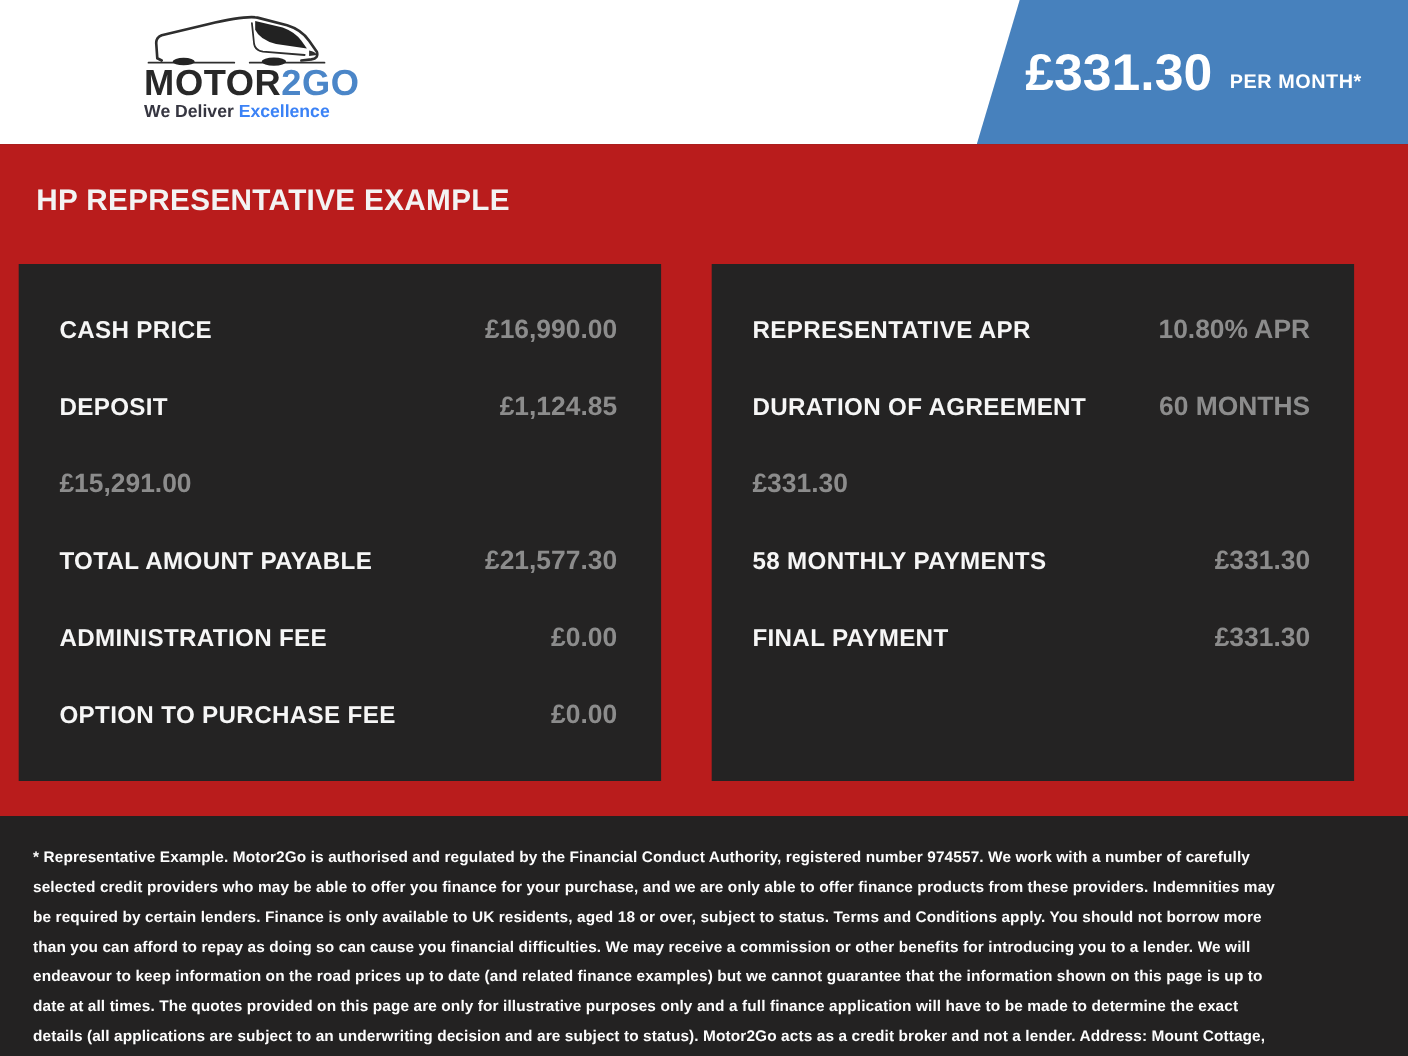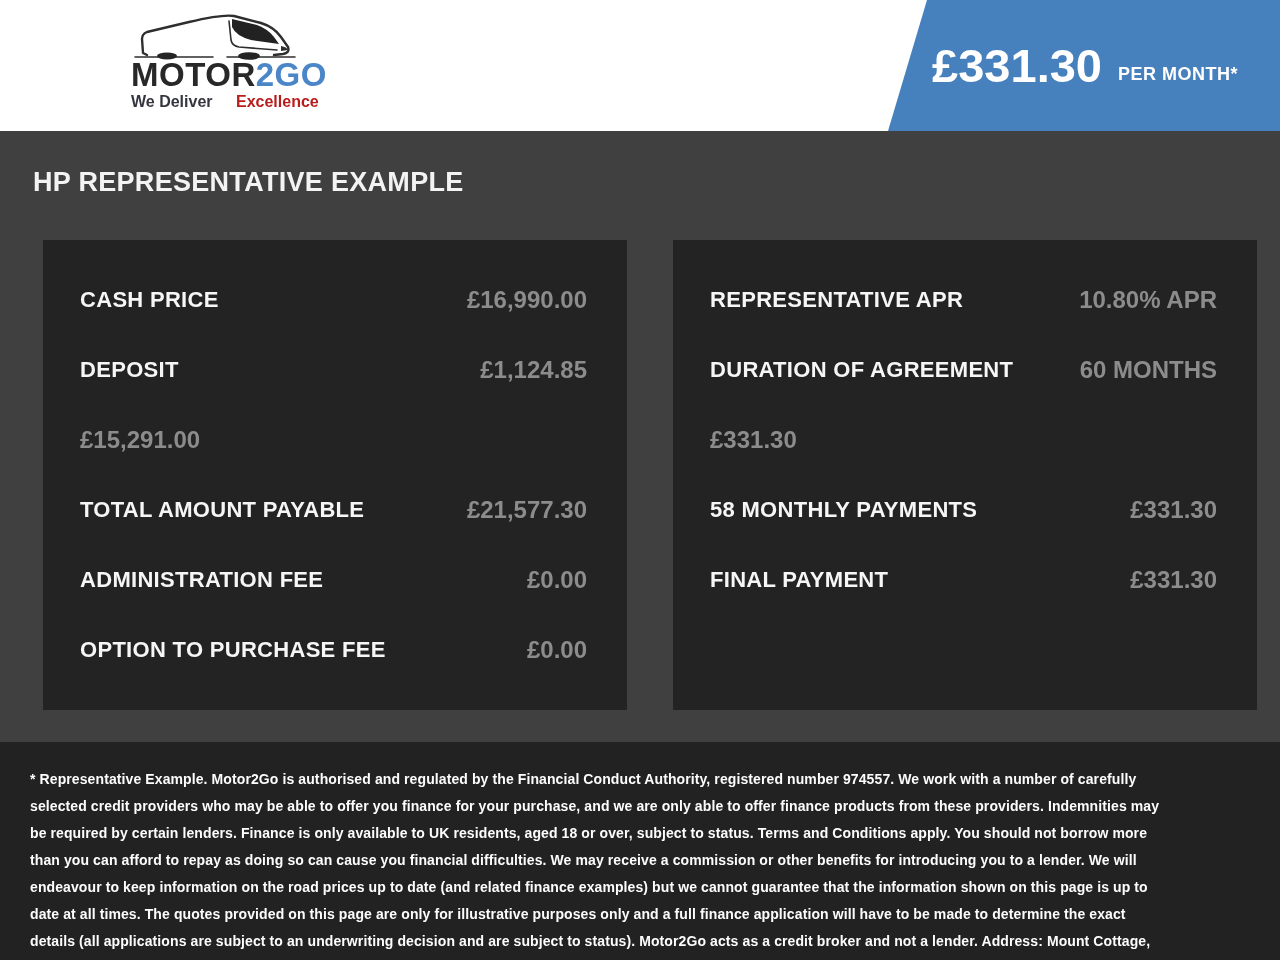--- a/index.html
+++ b/index.html
@@ -25,49 +25,49 @@
   .logo-brand {
     font-size: 33px; font-weight: bold; letter-spacing: 0.5px;
     color: #282828; line-height: 1; margin-top: -2px;
     white-space: nowrap;
   }
   .logo-brand .blue { color: #4b86c8; }
   .logo-tagline {
     font-size: 16px; font-weight: bold; color: #363641;
     line-height: 1.1; margin-top: 2px; white-space: nowrap;
   }
-  .logo-tagline .blue { color: #b91c1c; margin-left: 19px; }
+  .logo-tagline .blue { color: #3b82f6; }
 
   .price-banner {
     position: absolute; top: 0; right: 0;
     width: 392px; height: 131px;
     background: #4781bd;
     clip-path: polygon(39px 0, 392px 0, 392px 131px, 0 131px);
     display: flex; align-items: center; justify-content: flex-end;
     padding-right: 42px; color: #ffffff;
   }
   .price-amount { font-size: 47px; font-weight: bold; line-height: 1; }
   .price-period {
     font-size: 18px; font-weight: bold; margin-left: 16px;
     position: relative; top: 9px; letter-spacing: 0.5px;
   }
 
   
   .main {
     position: absolute; top: 131px; left: 0;
     width: 1280px; height: 611px;
-    background: #404040;
+    background: #b91c1c;
   }
   .page-title {
     position: absolute; left: 33px; top: 36px;
     font-size: 27px; font-weight: bold; color: #f3f3f3;
     letter-spacing: 0.3px;
   }
   .panels {
-    position: absolute; top: 109px; left: 43px;
+    position: absolute; top: 109px; left: 17px;
     width: 1214px; display: flex; gap: 46px;
   }
   .panel {
     flex: 1; height: 470px;
     background: #242323;
     padding: 25px 40px 25px 37px;
   }
   .finance-row {
     height: 70px; display: flex;
     justify-content: space-between; align-items: center;

